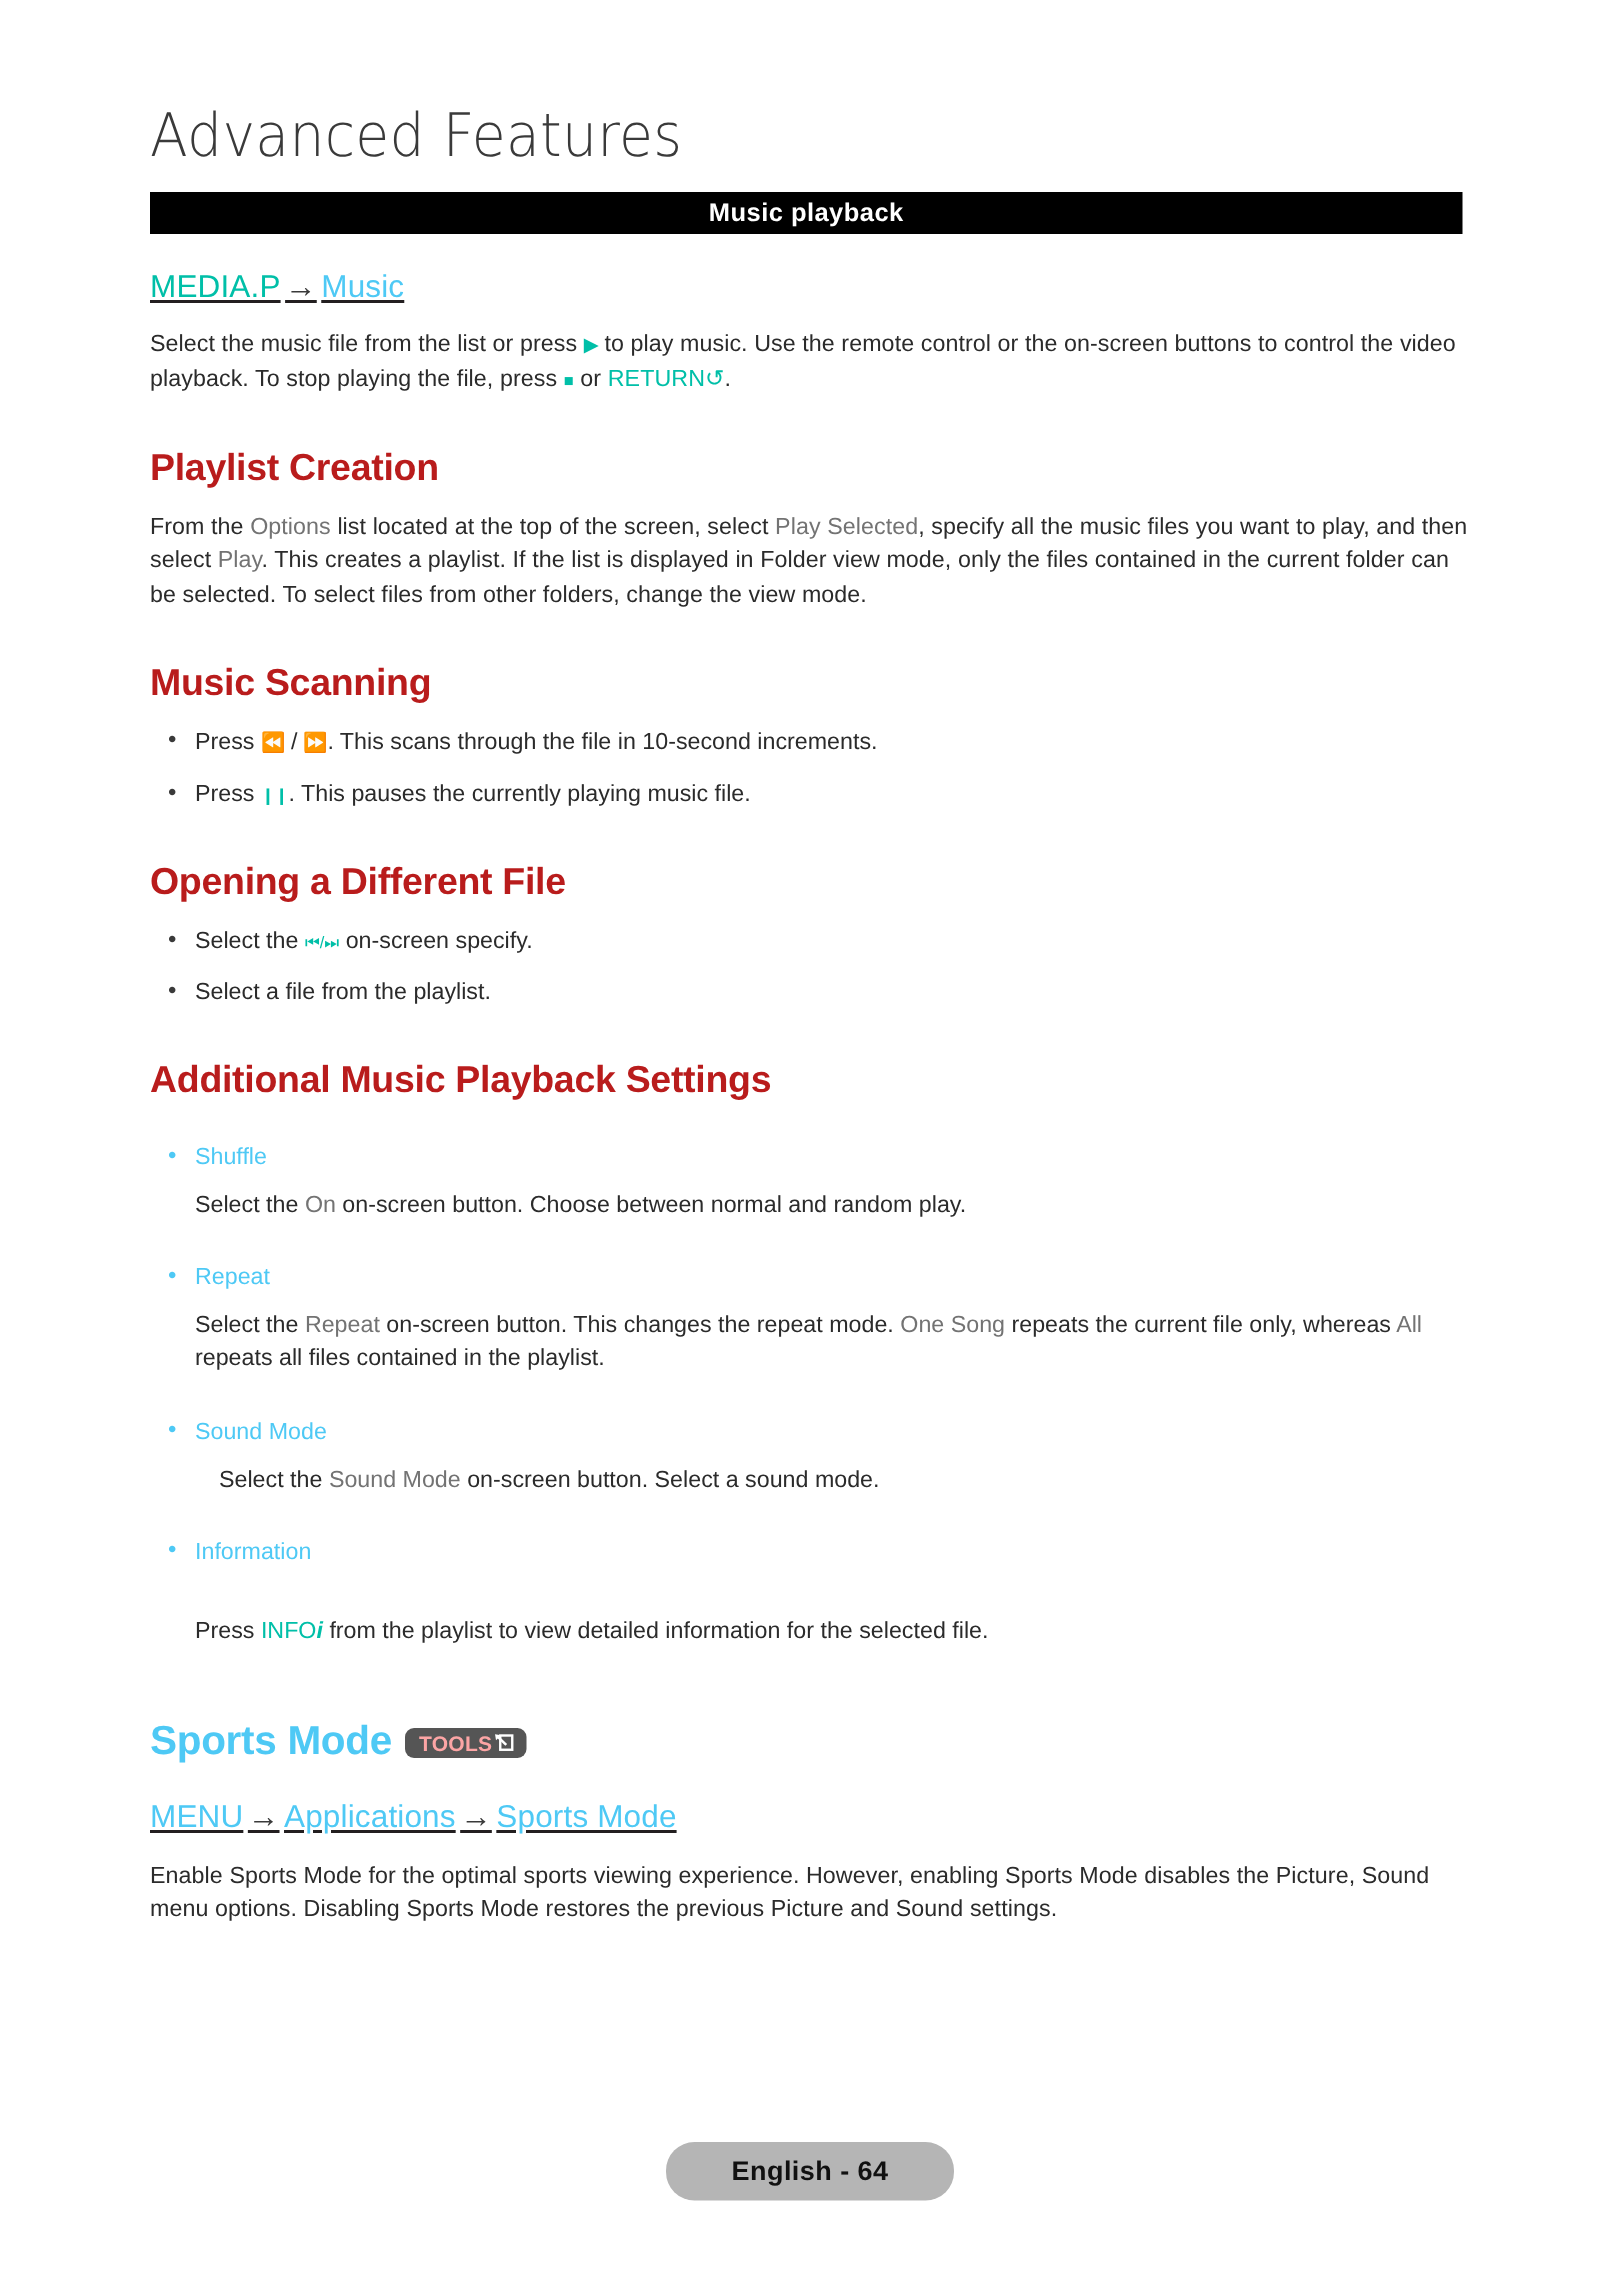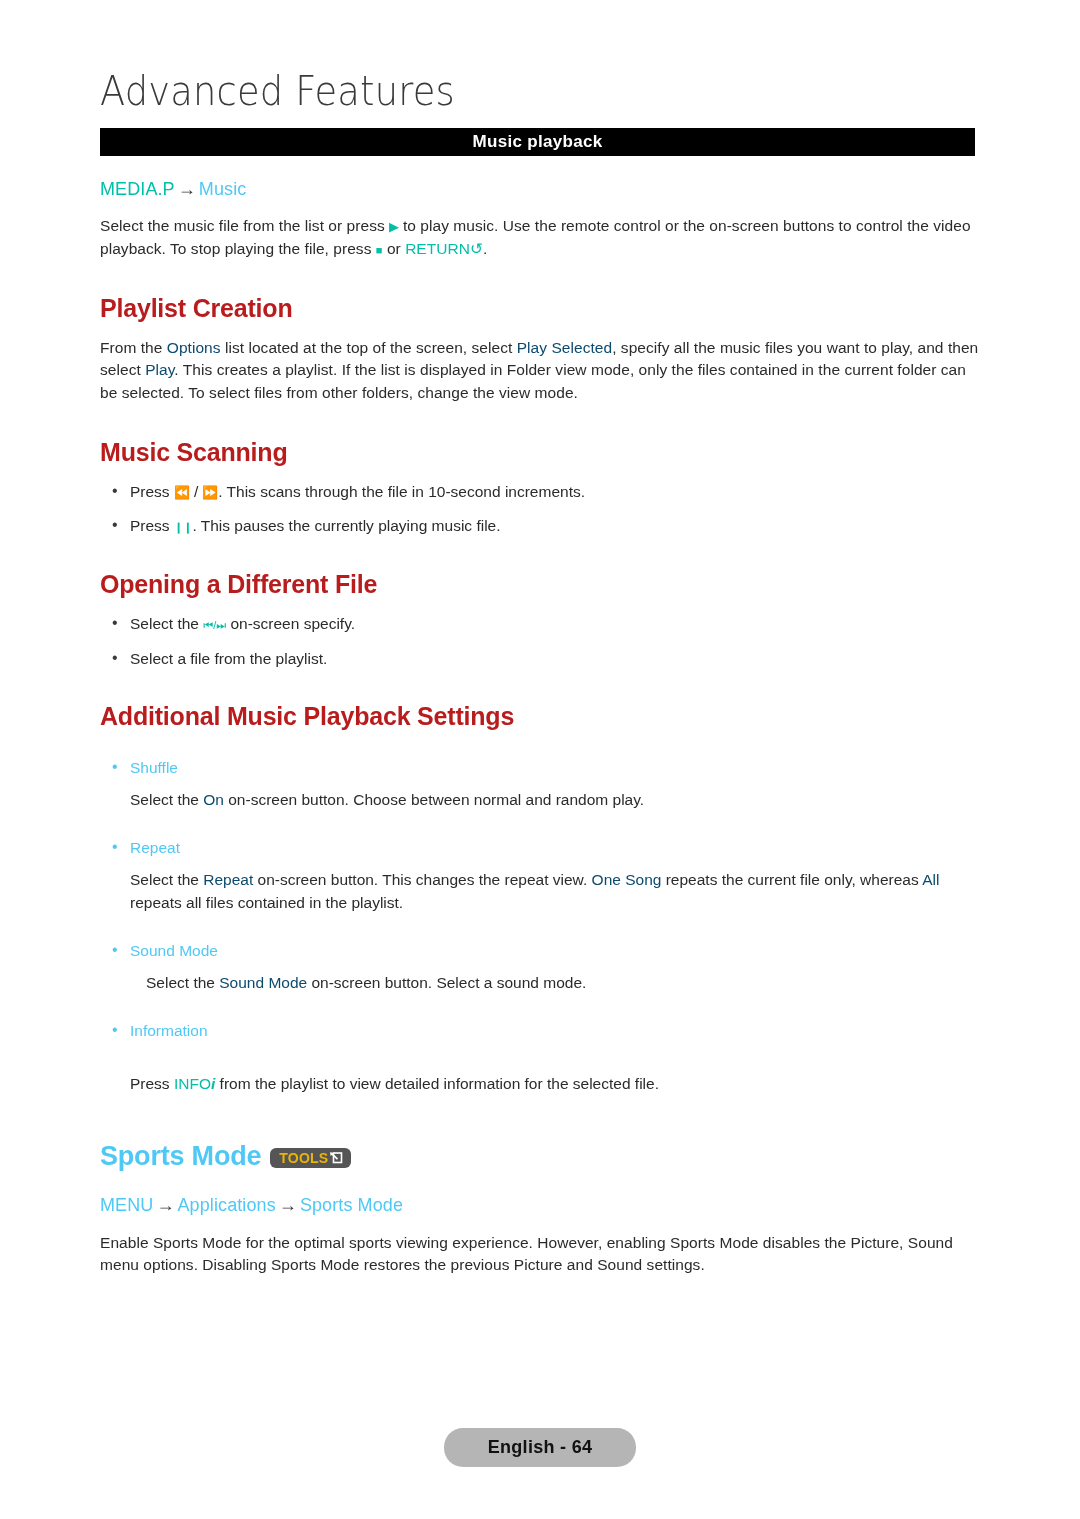--- a/index.html
+++ b/index.html
@@ -56,37 +56,38 @@
     display: flex;
     align-items: center;
     justify-content: center;
     width: 875px;
     letter-spacing: 0.3px;
   }
 
   
   .path {
     margin-top: 22px;
-    font-size: 18px;
+    font-size: 21px;
     line-height: 1.3;
     letter-spacing: 0.1px;
+    text-decoration: underline;
   }
   .path .teal { color: #00bfa8; }
   .path .blue { color: #4ec9f5; }
   .path .arrow { color: #3a3a3a; padding: 0 3px; }
 
   
   p.body {
     margin: 14px 0 0 0;
     font-size: 15.5px;
     line-height: 1.46;
     color: #2b2b2b;
     letter-spacing: 0.05px;
   }
-  .blue { color: #0c4a6e; }
+  .blue { color: #737373; }
   .teal { color: #00bfa8; }
   .sym {
     color: #00bfa8;
     font-size: 13px;
     letter-spacing: -0.5px;
   }
   .sym-sm {
     color: #00bfa8;
     font-size: 11px;
   }
@@ -110,21 +111,21 @@
     letter-spacing: -0.2px;
     display: flex;
     align-items: center;
     gap: 9px;
   }
   .tools-badge {
     display: inline-flex;
     align-items: center;
     gap: 0;
     background: #555555;
-    color: #eab308;
+    color: #fca5a5;
     border-radius: 6px;
     padding: 3px 8px 3px 9px;
     font-size: 14px;
     font-weight: bold;
     letter-spacing: 0.2px;
     line-height: 1;
     position: relative;
     top: 1px;
   }
   .tools-badge svg { display: block; }
@@ -237,21 +238,21 @@
 
     <h2 class="sec">Additional Music Playback Settings</h2>
 
     <ul class="bl cyanbul">
       <li>
         <span>Shuffle</span>
         <div class="sub-para" style="margin-left:0;"><span>Select the </span><span class="blue">On</span><span> on-screen button. Choose between normal and random play.</span></div>
       </li>
       <li>
         <span>Repeat</span>
-        <div class="sub-para" style="margin-left:0;"><span>Select the </span><span class="blue">Repeat</span><span> on-screen button. This changes the repeat view. </span><span class="blue">One Song</span><span> repeats the current file only, whereas </span><span class="blue">All</span><span> repeats all files contained in the playlist.</span></div>
+        <div class="sub-para" style="margin-left:0;"><span>Select the </span><span class="blue">Repeat</span><span> on-screen button. This changes the repeat mode. </span><span class="blue">One Song</span><span> repeats the current file only, whereas </span><span class="blue">All</span><span> repeats all files contained in the playlist.</span></div>
       </li>
       <li>
         <span>Sound Mode</span>
         <div class="sub-para" style="margin-left:16px;"><span>Select the </span><span class="blue">Sound Mode</span><span> on-screen button. Select a sound mode.</span></div>
       </li>
       <li>
         <span>Information</span>
         <div class="sub-para" style="margin-left:0;margin-top:31px;"><span>Press </span><span class="teal">INFO</span><span class="teal" style="font-style:italic;font-weight:bold;">i</span><span> from the playlist to view detailed information for the selected file.</span></div>
       </li>
     </ul>

